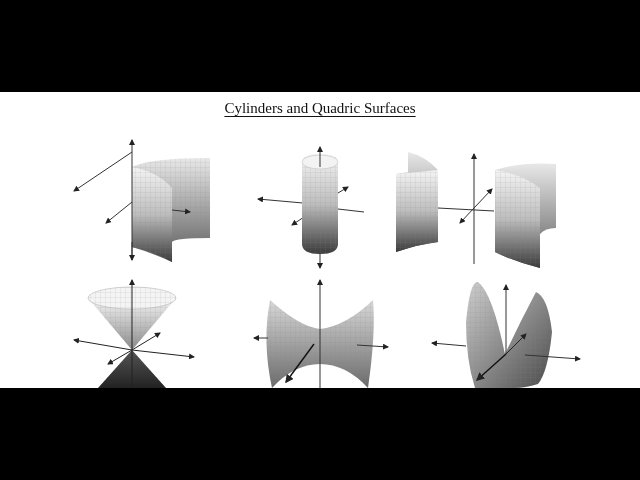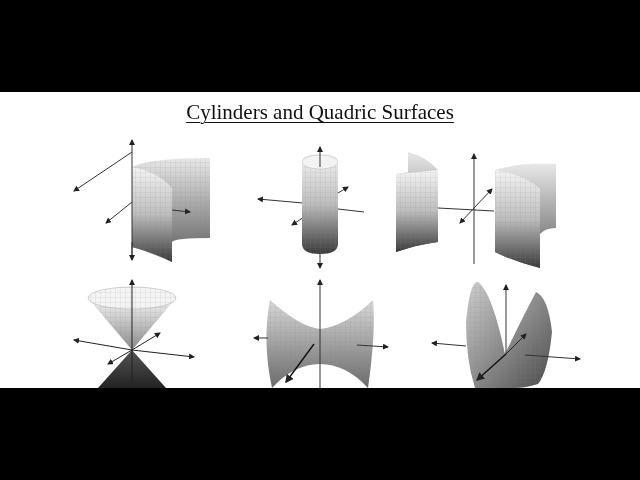--- a/index.html
+++ b/index.html
@@ -1,20 +1,20 @@
 <!DOCTYPE html>
 <html><head>
 <meta charset="utf-8">
 <style>
   html, body { margin:0; padding:0; }
   body { width:640px; height:480px; background:#000; position:relative; overflow:hidden; font-family:"DejaVu Serif", serif; }
   .letterbox-top { position:absolute; left:0; top:0; width:640px; height:92px; background:#000; }
   .letterbox-bottom { position:absolute; left:0; top:388px; width:640px; height:92px; background:#000; }
   .slide { position:absolute; left:0; top:92px; width:640px; height:296px; background:#fff; overflow:hidden; }
-  .title { position:absolute; left:0; top:8px; width:640px; text-align:center; font-family:"Liberation Serif", "DejaVu Serif", serif; font-size:21px; color:#111; text-decoration:underline; text-underline-offset:3px; text-decoration-thickness:1px; }
+  .title { position:absolute; left:0; top:8px; width:640px; text-align:center; font-family:"Liberation Serif", "DejaVu Serif", serif; font-size:15px; color:#111; text-decoration:underline; text-underline-offset:3px; text-decoration-thickness:1px; }
   svg { display:block; }
 </style>
 </head>
 <body>
 
 <div class="letterbox-top"></div>
 
 <div class="slide">
   <div class="title">Cylinders and Quadric Surfaces</div>
 

